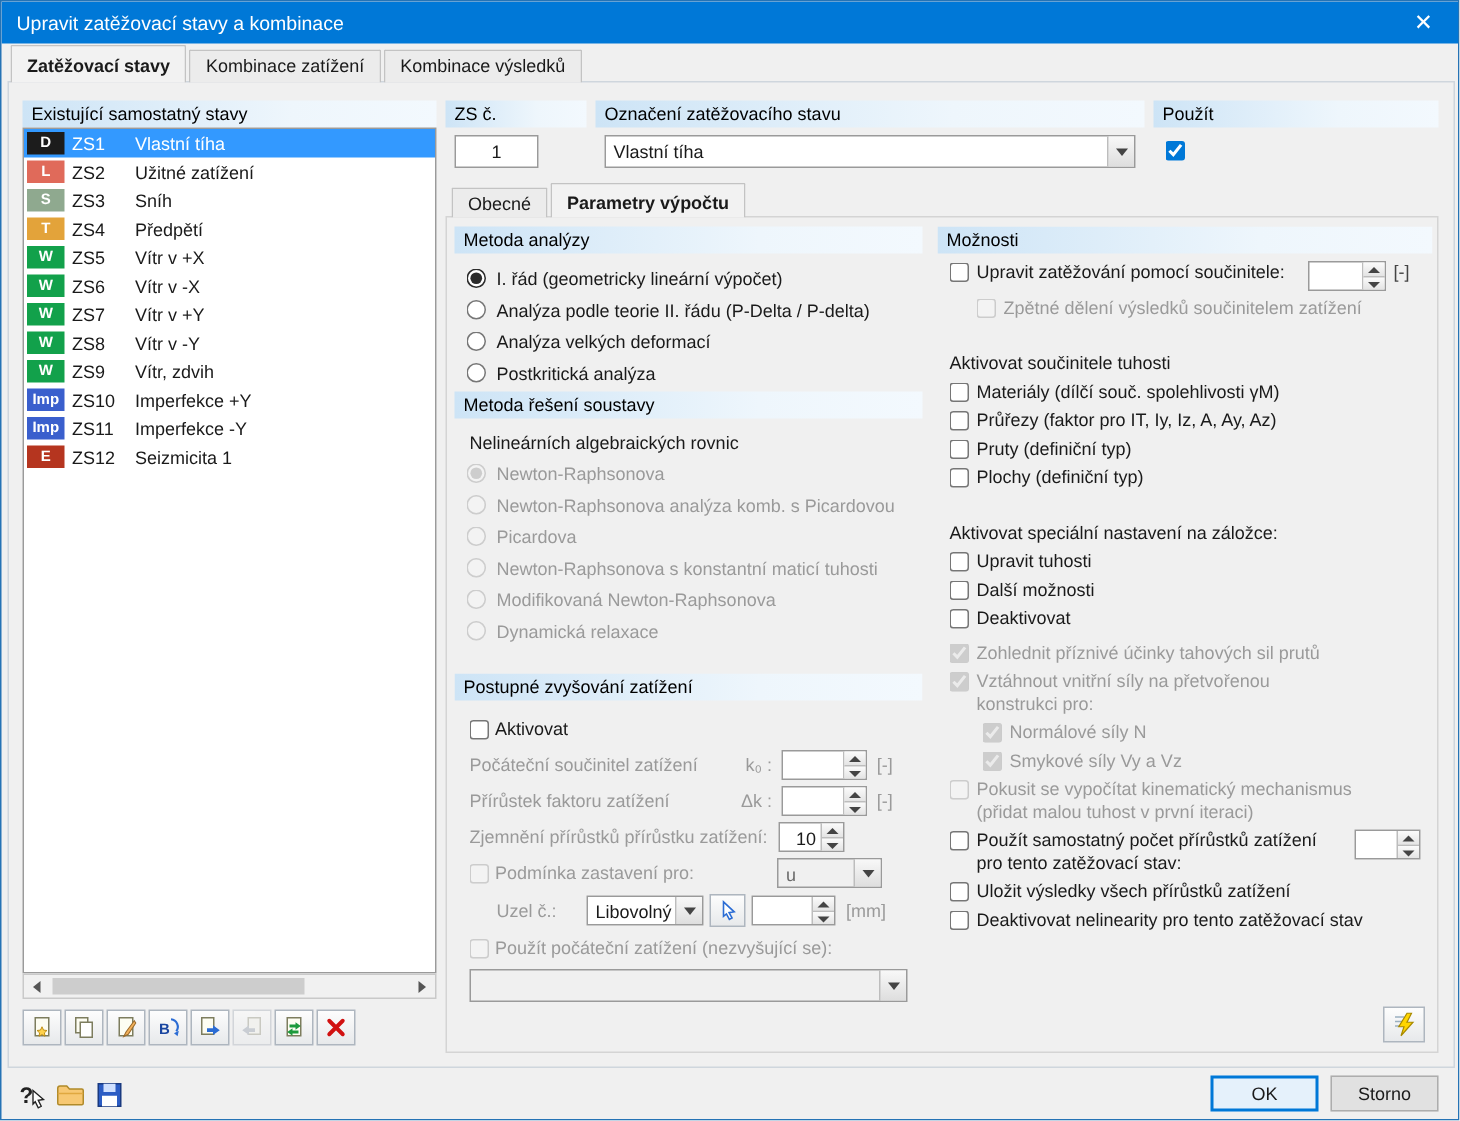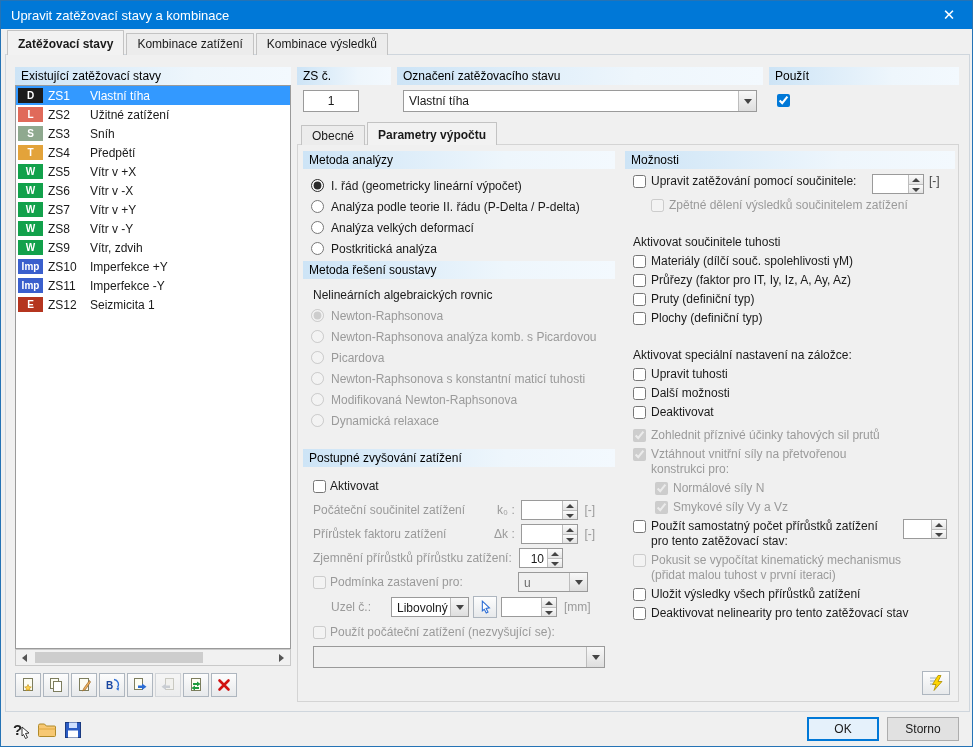--- a/index.html
+++ b/index.html
@@ -115,21 +115,21 @@
 
   <div class="tabbar main-tabbar">
     <div class="t active">Zatěžovací stavy</div>
     <div class="t">Kombinace zatížení</div>
     <div class="t">Kombinace výsledků</div>
   </div>
 
   <div class="main-page"></div>
 
   <div class="group grp-existing">
-    <div class="ghead">Existující zatěžovací stavy</div>
+    <div class="ghead">Existující samostatný stavy</div>
     <div class="lc-list">
         <div class="lc-row selected">
           <span class="lc-badge" style="background: rgb(28, 28, 28);">D</span>
           <span class="lc-id">ZS1</span>
           <span class="lc-name">Vlastní tíha</span>
         </div>
         <div class="lc-row">
           <span class="lc-badge" style="background: rgb(224, 106, 90);">L</span>
           <span class="lc-id">ZS2</span>
           <span class="lc-name">Užitné zatížení</span>
@@ -470,33 +470,33 @@
       </div>
       <div class="orow ind2">
         <input type="checkbox" disabled="" checked="" style="">
         <span class="dis">Normálové síly N</span>
       </div>
       <div class="orow ind2">
         <input type="checkbox" disabled="" checked="" style="">
         <span class="dis">Smykové síly Vy a Vz</span>
       </div>
       <div class="orow">
+        <input type="checkbox" disabled="" style="">
+        <span class="dis" style="width:260px;">Pokusit se vypočítat kinematický mechanismus (přidat malou tuhost v první iteraci)</span>
+      </div>
+      <div class="orow">
         <input type="checkbox" style="">
         <span style="width:232px;">Použít samostatný počet přírůstků zatížení pro tento zatěžovací stav:</span>
         <span class="spin" style="width:44px;margin-left:auto;">
           <span class="sv"></span>
           <span class="sbcol">
               <span class="sb up"></span>
               <span class="sb dn"></span>
             </span>
         </span>
-      </div>
-      <div class="orow">
-        <input type="checkbox" disabled="" style="">
-        <span class="dis" style="width:260px;">Pokusit se vypočítat kinematický mechanismus (přidat malou tuhost v první iteraci)</span>
       </div>
       <div class="orow">
         <input type="checkbox" style="">
         <span>Uložit výsledky všech přírůstků zatížení</span>
       </div>
       <div class="orow">
         <input type="checkbox" style="">
         <span>Deaktivovat nelinearity pro tento zatěžovací stav</span>
       </div>
     </div>

